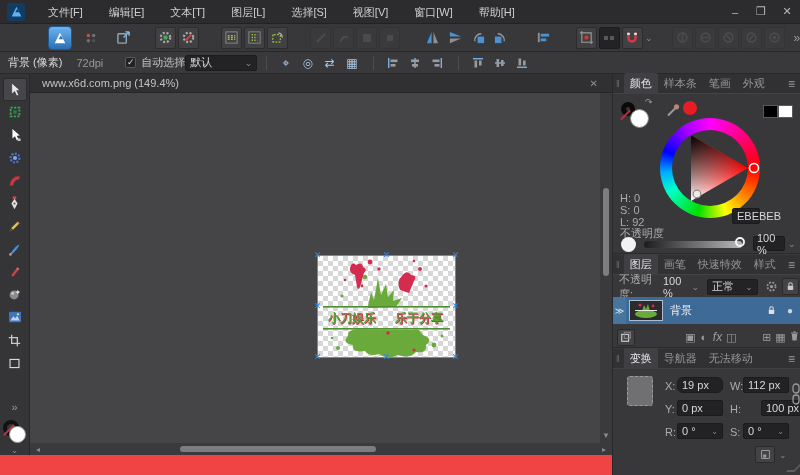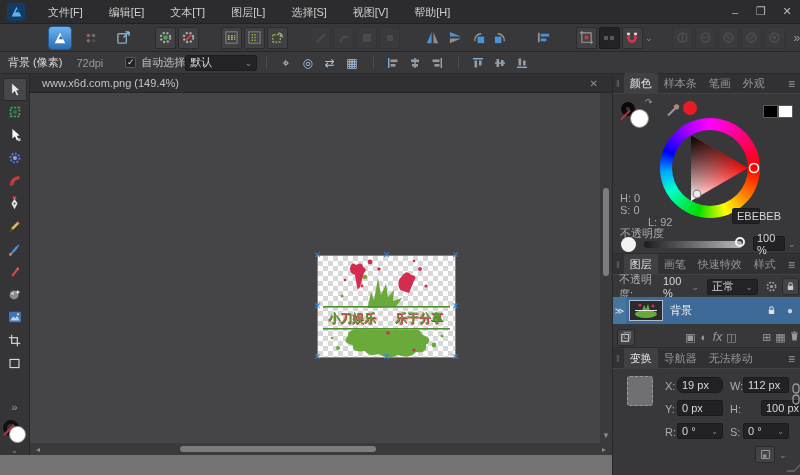--- a/index.html
+++ b/index.html
@@ -1,19 +1,19 @@
 <!DOCTYPE html>
 <html><head>
 <meta charset="utf-8">
 <style>
   * { margin:0; padding:0; box-sizing:border-box; }
   html,body { width:800px; height:475px; overflow:hidden; background:#2e2e30;
     font-family:"Liberation Sans","DejaVu Sans",sans-serif; font-size:11px; color:#c8c8c8;
     -webkit-font-smoothing:antialiased; }
-  #app { position:relative; width:800px; height:475px; background:#737373; }
+  #app { position:relative; width:800px; height:475px; background:#ef4444; }
 
   
   .menubar { position:absolute; left:0; top:0; width:800px; height:24px; background:#2c2c2e;
     border-bottom:1px solid #222224; display:flex; align-items:center; }
   .applogo { width:18px; height:18px; margin:0 10px 0 7px; border-radius:3px;
     background:#123c63; display:flex; align-items:center; justify-content:center; }
   .menu-item { padding:0 13px; height:24px; line-height:24px; color:#cfcfcf; cursor:default; }
   .win-controls { margin-left:auto; display:flex; }
   .win-btn { width:26px; height:22px; display:flex; align-items:center; justify-content:center;
     color:#b9b9b9; font-size:11px; }
@@ -147,20 +147,21 @@
           <path d="M2 14 L8 2 L14 14 Z" fill="#5fb2f2"></path>
           <path d="M6.5 9 L11.5 9 L9 4.5 Z" fill="#123c63"></path>
         </svg>
     </span>
     <span class="menu-item">文件[F]</span>
     <span class="menu-item">编辑[E]</span>
     <span class="menu-item">文本[T]</span>
     <span class="menu-item">图层[L]</span>
     <span class="menu-item">选择[S]</span>
     <span class="menu-item">视图[V]</span>
+    <span class="menu-item">窗口[W]</span>
     <span class="menu-item">帮助[H]</span>
     <span class="win-controls">
       <span class="win-btn">–</span>
       <span class="win-btn">❒</span>
       <span class="win-btn">✕</span>
     </span>
   </div>
 
   <div class="toolbar">
     <span class="tb-app">
@@ -585,21 +586,21 @@
           </defs>
           <polygon points="88,50 31,17 31,83" fill="url(#gw)"></polygon>
           <polygon points="88,50 31,17 31,83" fill="url(#gb)"></polygon>
           <circle cx="94" cy="50" r="4.5" fill="none" stroke="#ffffff" stroke-width="1.6"></circle>
           <circle cx="37" cy="76" r="3.8" fill="#ececec" stroke="#8a8a8c" stroke-width="1.2"></circle>
         </svg>
       </div>
 
       <span class="hsl" style="top:118px;">H: 0</span>
       <span class="hsl" style="top:130px;">S: 0</span>
-      <span class="hsl" style="top:142px;margin-left:28px;">L: 92</span>
+      <span class="hsl" style="top:142px;">L: 92</span>
       <span style="position:absolute; left:120px; top:136px; color:#ababad;">#:</span>
       <span class="hexbox" style="left:119px; top:134px; width:28px;">EBEBEB</span>
       <span class="small-label" style="position:absolute; left:7px; top:152px;">不透明度</span>
       <span style="position:absolute; left:8px; top:163px; width:15px; height:15px; border-radius:50%; background:#f2f2f2;"></span>
       <div class="opac-track" style="left:31px; top:167px; width:98px;"></div>
       <span class="knob-ring" style="left:122px; top:163px;"></span>
       <span class="valbox" style="left:140px; top:162px; width:32px;">100 %</span>
       <span class="chev9" style="position:absolute; left:175px; top:165px;">⌄</span>
     </div>
 

